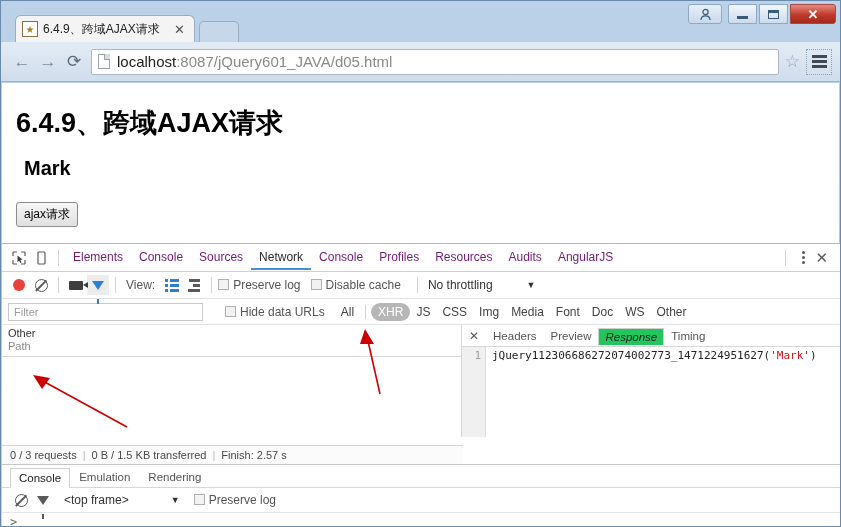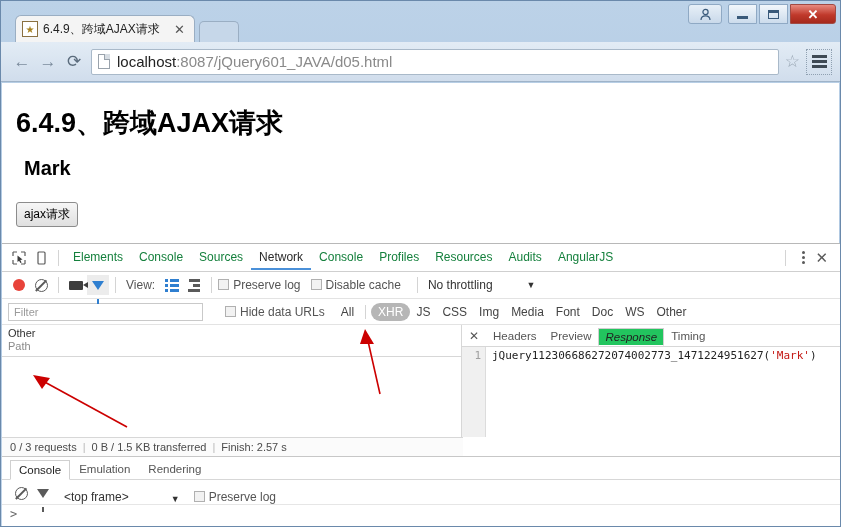--- a/index.html
+++ b/index.html
@@ -157,21 +157,21 @@
     padding: 0 6px;
   }
   .dt-icon-btn {
     width: 22px; height: 22px;
     display: flex; align-items: center; justify-content: center;
     color: #5a5a5a;
   }
   .vsep { width: 1px; height: 16px; background: #d4d4d4; margin: 0 6px; }
   .dt-tab {
     padding: 5px 8px 4px 8px;
-    color: #15803d;
+    color: #701a75;
     white-space: nowrap;
     border-bottom: 2px solid transparent;
   }
   .dt-tab.sel { color: #2a2a2a; border-bottom: 2px solid #4a90d9; }
   .dt-tabs-right { margin-left: auto; display: flex; align-items: center; }
   .kebab {
     display: flex; flex-direction: column; gap: 2px;
     padding: 0 10px;
   }
   .kebab i { width: 3px; height: 3px; background: #5a5a5a; border-radius: 50%; }
@@ -261,28 +261,29 @@
   .code { padding: 2px 0 0 6px; color: #222; white-space: nowrap; }
   .code .str { color: #c41a16; }
   
   #net-status {
     height: 19px; border-top: 1px solid #d7d7d7;
     display: flex; align-items: center;
     padding: 0 8px;
     color: #4a4a4a; font-size: 11px;
     background: #fbfbfb;
     width: 461px;
+    margin-top: 8px;
   }
   .stsep { margin: 0 6px; color: #b9b9b9; }
   
   #drawer { border-top: 1px solid #c7c7c7; background: #fff; }
   #drawer-tabs { height: 23px; display: flex; align-items: flex-end; padding-left: 8px; border-bottom: 1px solid #d7d7d7; }
   .drw-tab { padding: 3px 8px; color: #555; font-size: 11.5px; border: 1px solid transparent; }
   .drw-tab.sel { color: #222; border: 1px solid #d0d0d0; border-bottom-color: #fff; background: #fff; position: relative; top: 1px; }
-  #drawer-toolbar { height: 25px; display: flex; align-items: flex-end; padding: 0 8px; border-bottom: 1px solid #e6e6e6; }
+  #drawer-toolbar { height: 25px; display: flex; align-items: center; padding: 0 8px; border-bottom: 1px solid #e6e6e6; }
   .topframe { color: #333; margin-left: 10px; }
   .dcaret { font-size: 9px; color: #333; margin-left: 42px; margin-right: 14px; }
   #console-line { height: 22px; padding: 2px 8px; color: #6a6a6a; font-family: "DejaVu Sans Mono", monospace; font-size: 12px; }
   
   #annots { position: absolute; left: 0; top: 0; width: 841px; height: 527px; pointer-events: none; }
 </style>
 </head>
 <body>
 
 <div id="window">

